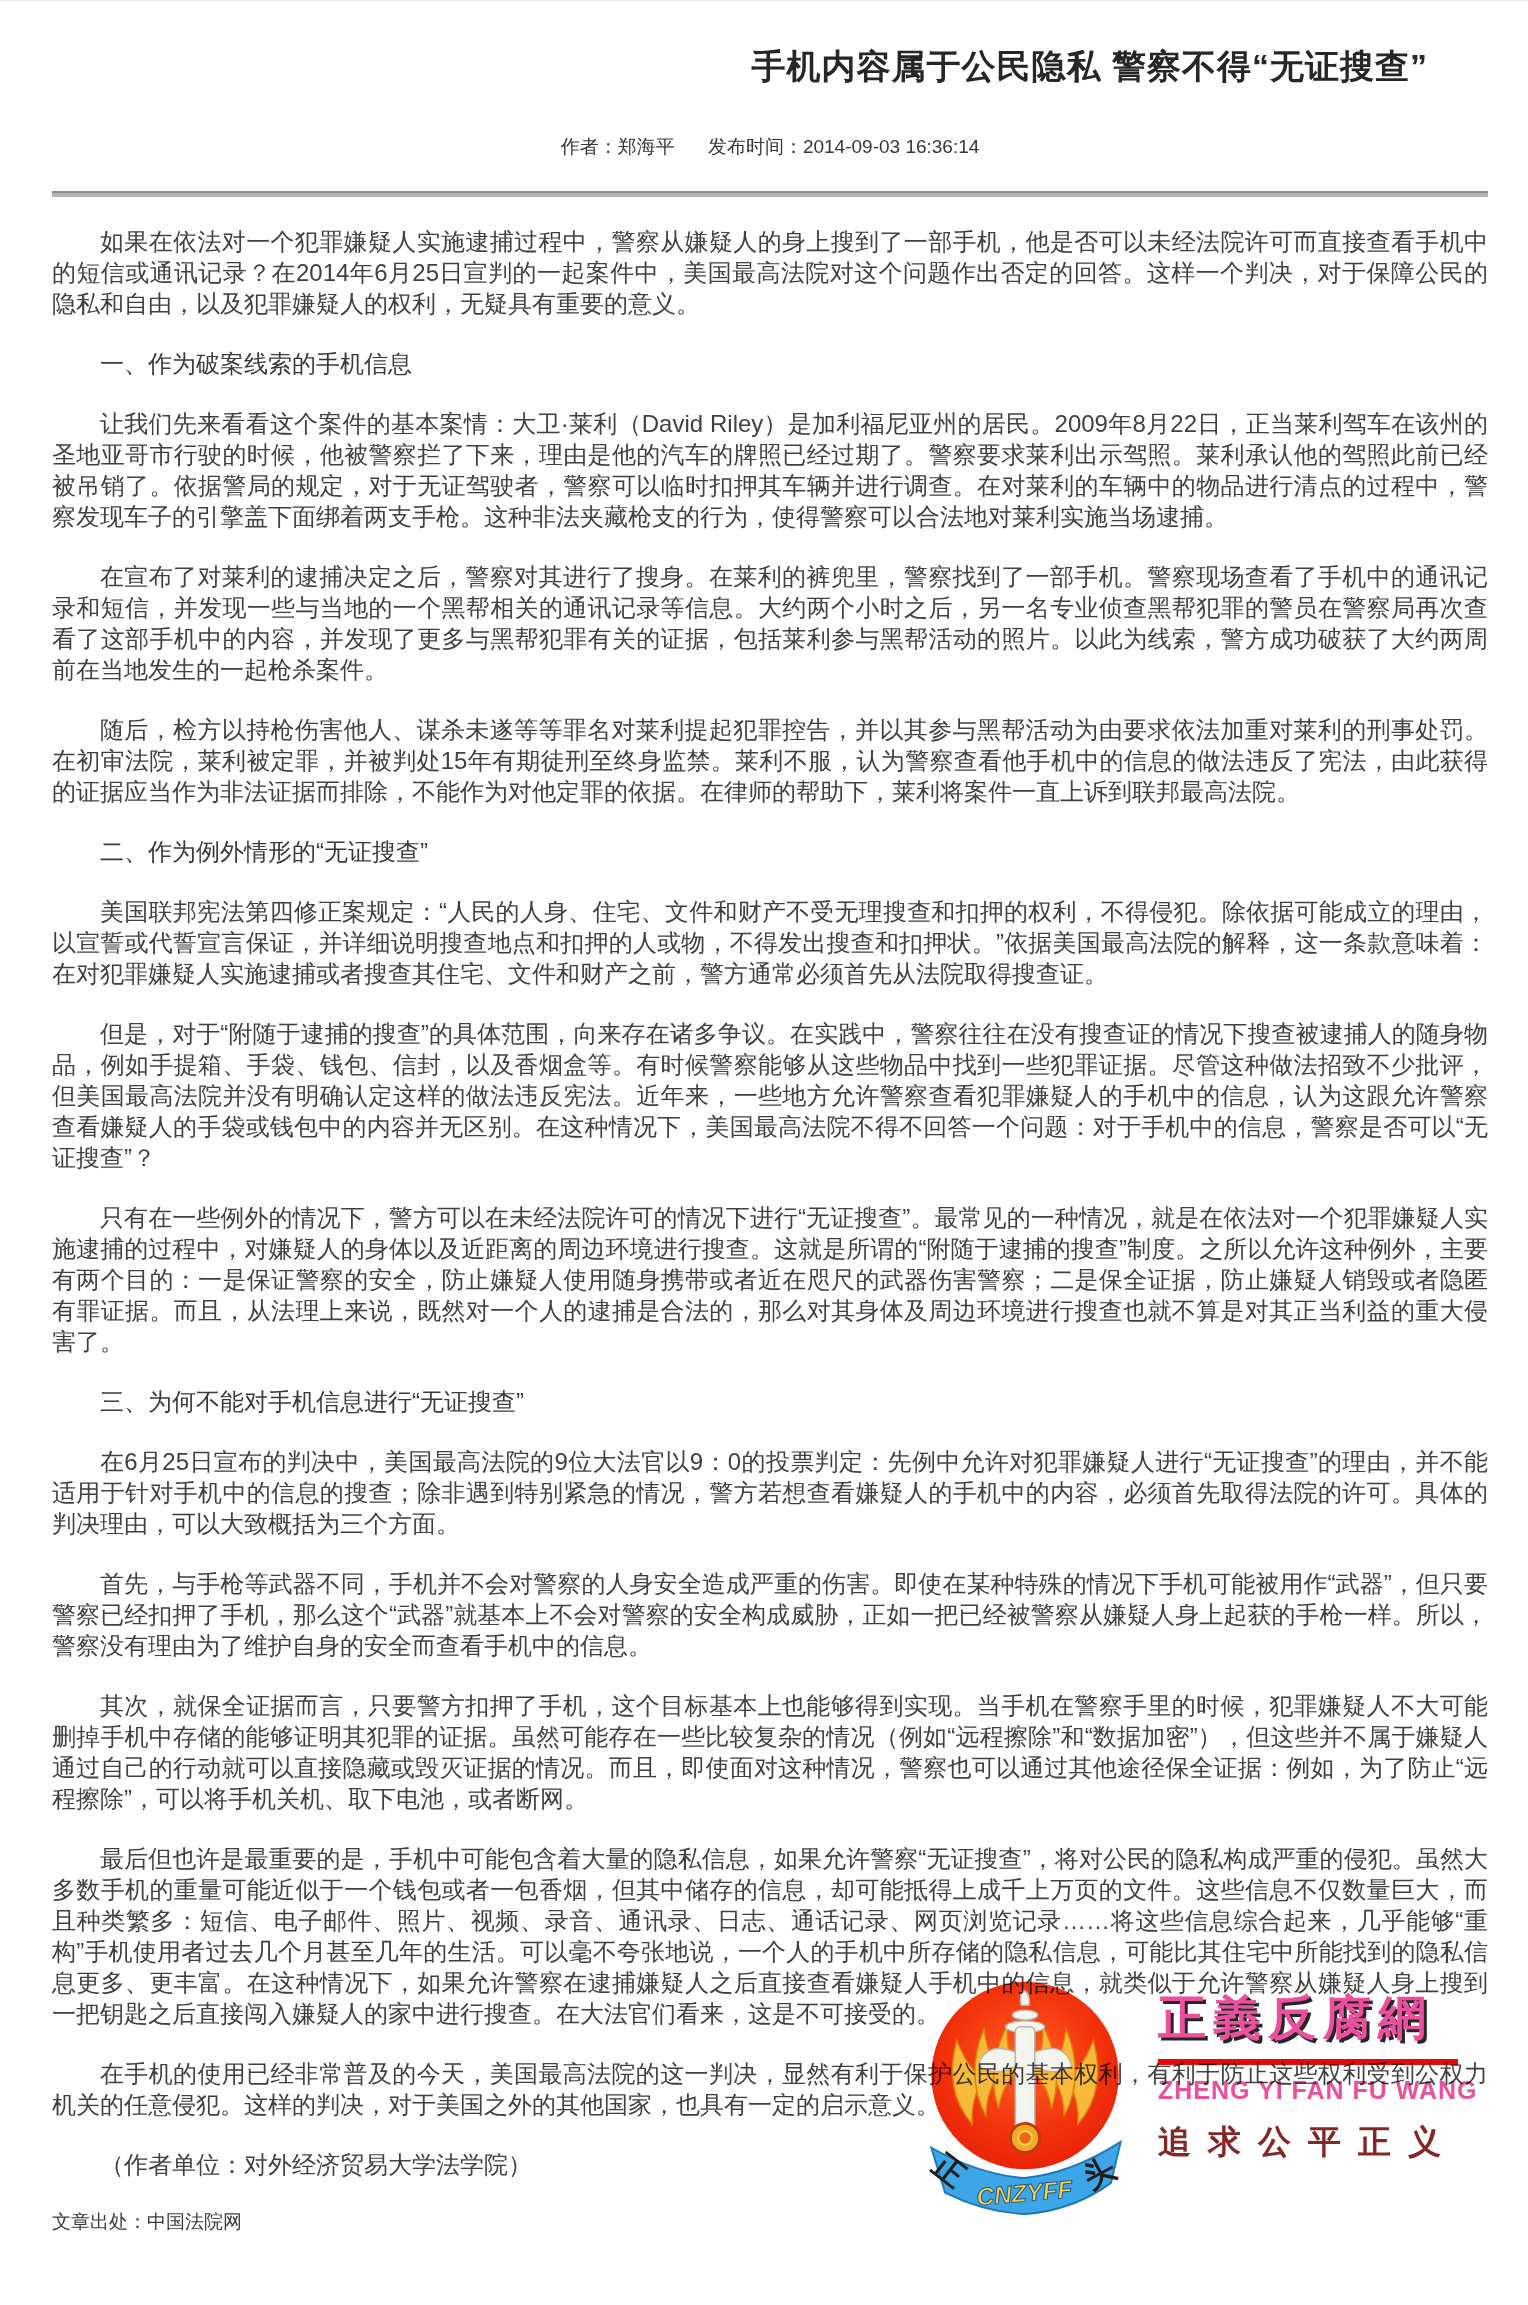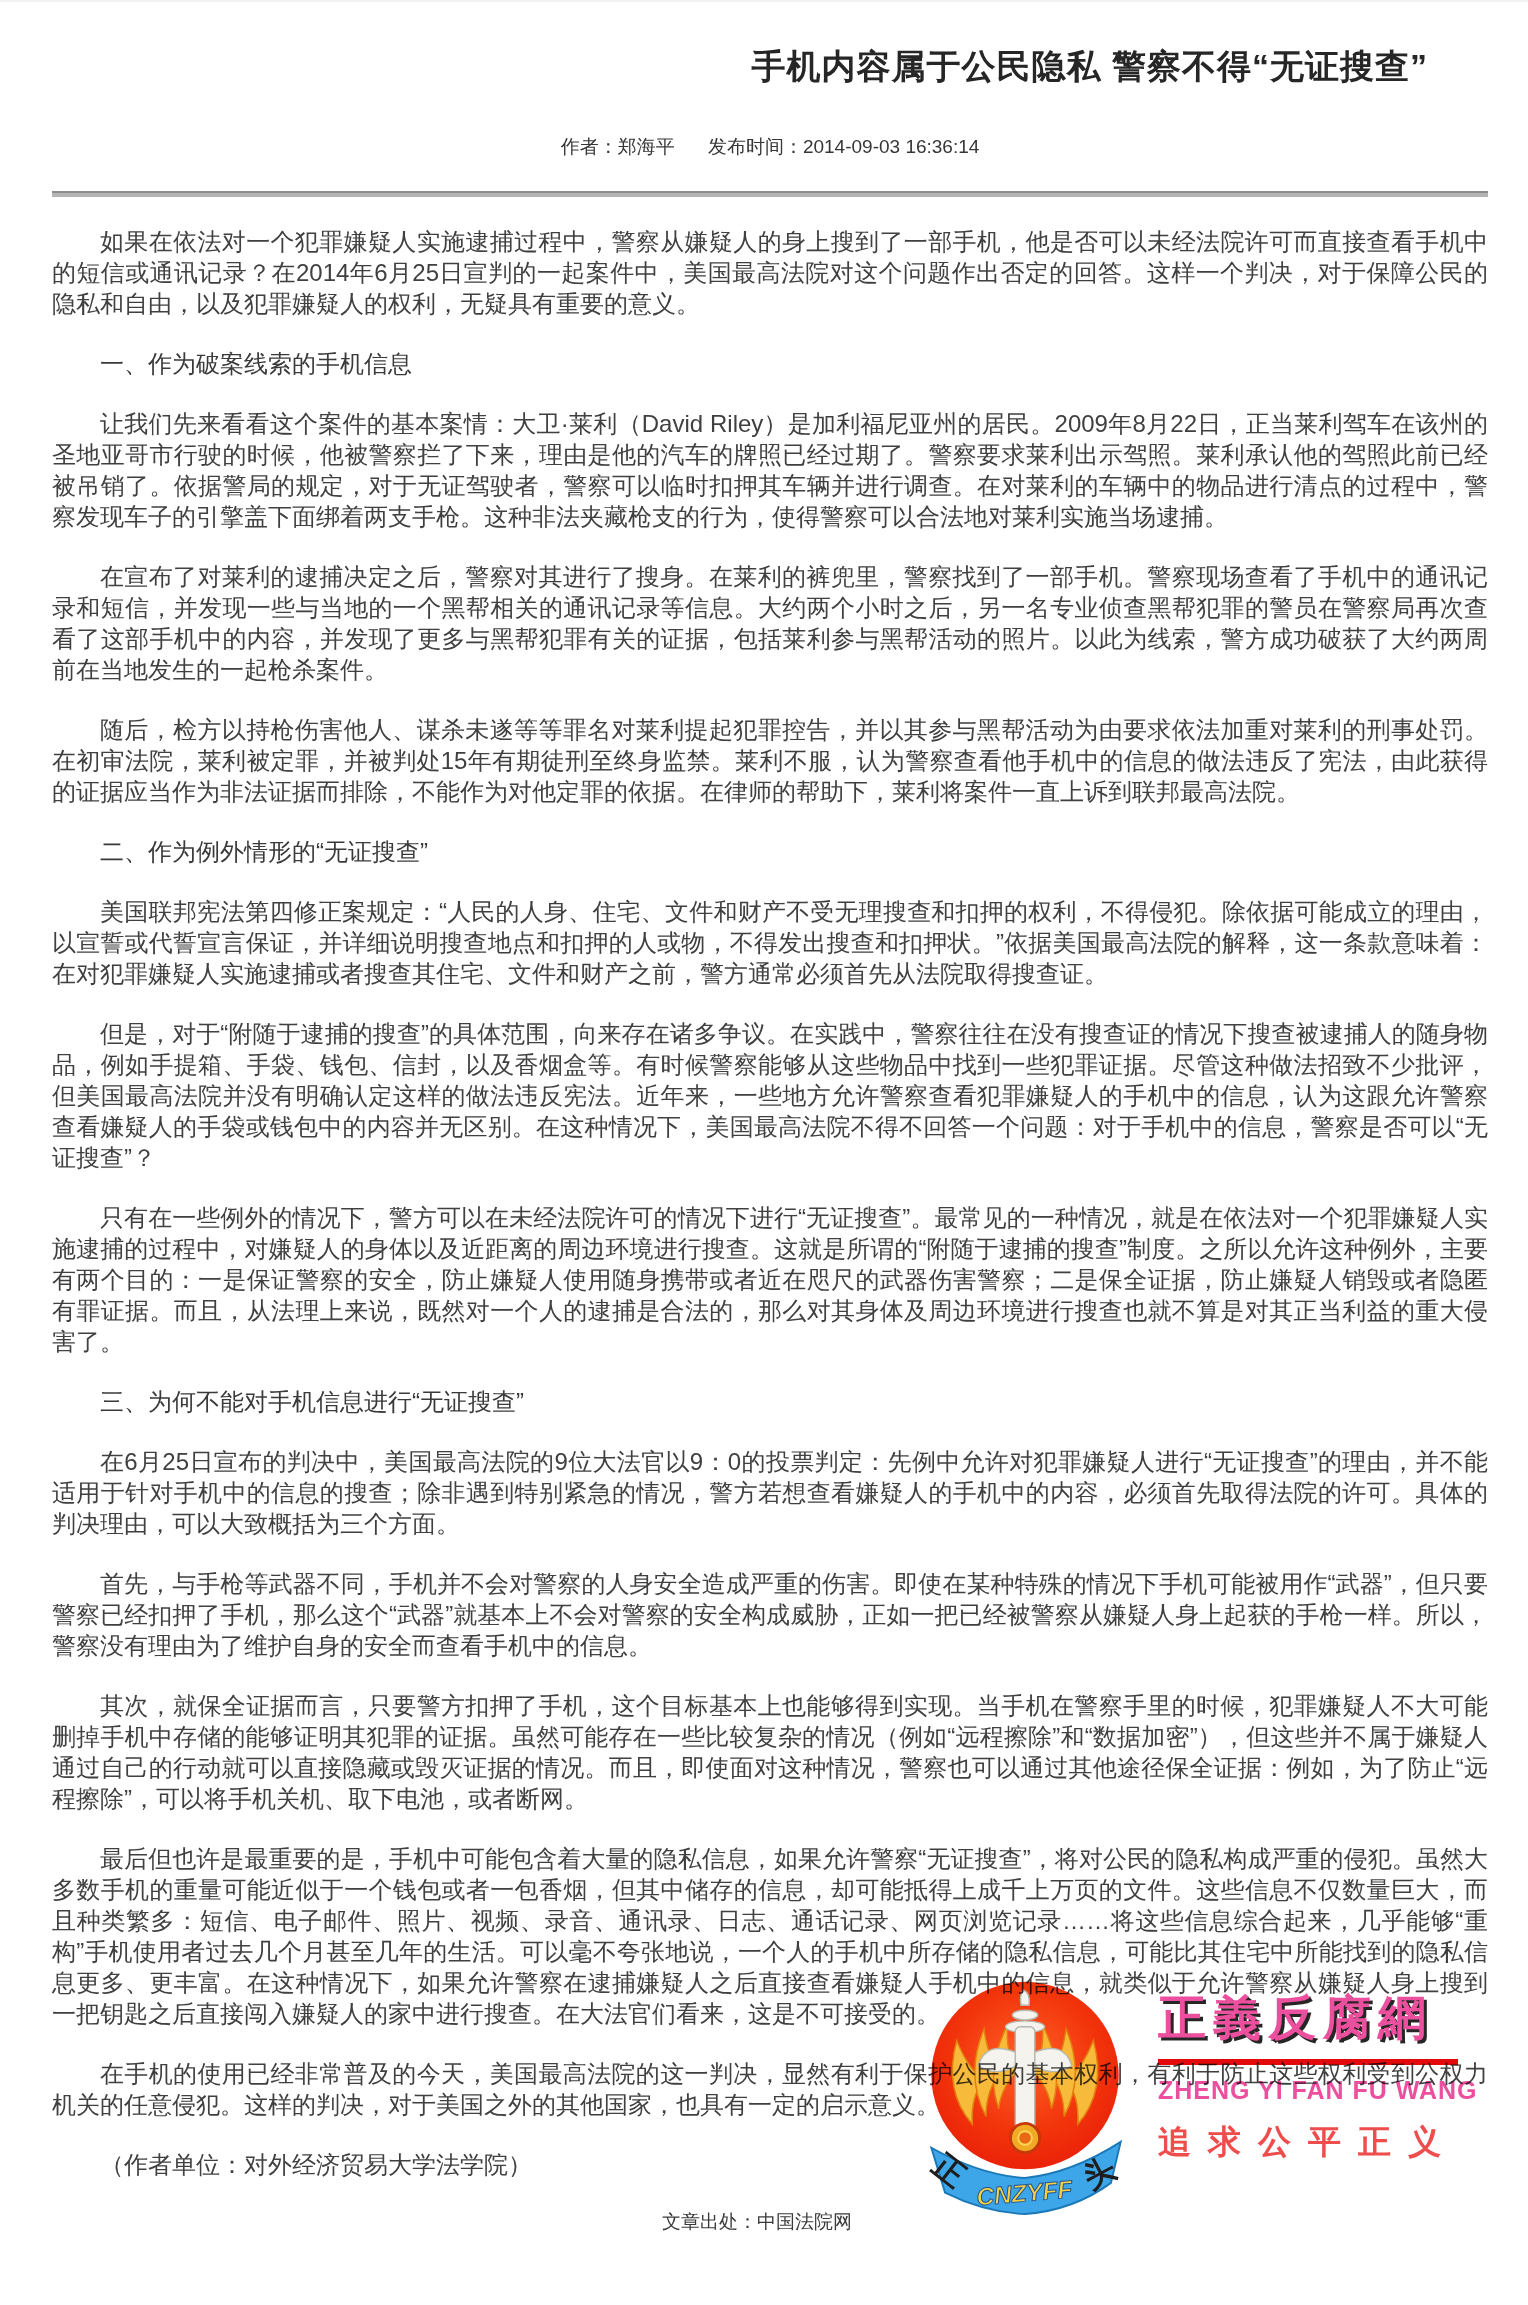--- a/index.html
+++ b/index.html
@@ -41,21 +41,21 @@
   }
   .article-body p {
     margin: 29px 0;
     text-indent: 2em;
   }
   .article-body p.section-heading { color: #3a3a3a; }
 
   .source-line {
     margin-top: 22px;
     padding-right: 26px;
-    text-align: center;
+    text-align: left;
     font-size: 19px; color: #3a3a3a;
   }
 
   
   .watermark {
     position: absolute;
     left: 928px; top: 1972px;
     width: 566px; height: 250px;
     mix-blend-mode: multiply;
     opacity: 0.96;
@@ -69,21 +69,21 @@
     text-shadow: 3px 3px 0 #1d1d1d;
   }
   .wm-redline { margin-top: 9px; width: 300px; height: 6px; background: #e10000; }
   .wm-pinyin {
     margin-top: 11px;
     font-size: 25px; font-weight: bold; color: #ec4899;
     letter-spacing: 1px; white-space: nowrap;
   }
   .wm-slogan {
     margin-top: 15px;
-    font-size: 33px; font-weight: bold; color: #ef4444;
+    font-size: 33px; font-weight: bold; color: #7f1d1d;
     letter-spacing: 17px; white-space: nowrap;
   }
 </style>
 </head>
 <body>
 
 <div class="top-edge"></div>
 
 <div class="page">
 

